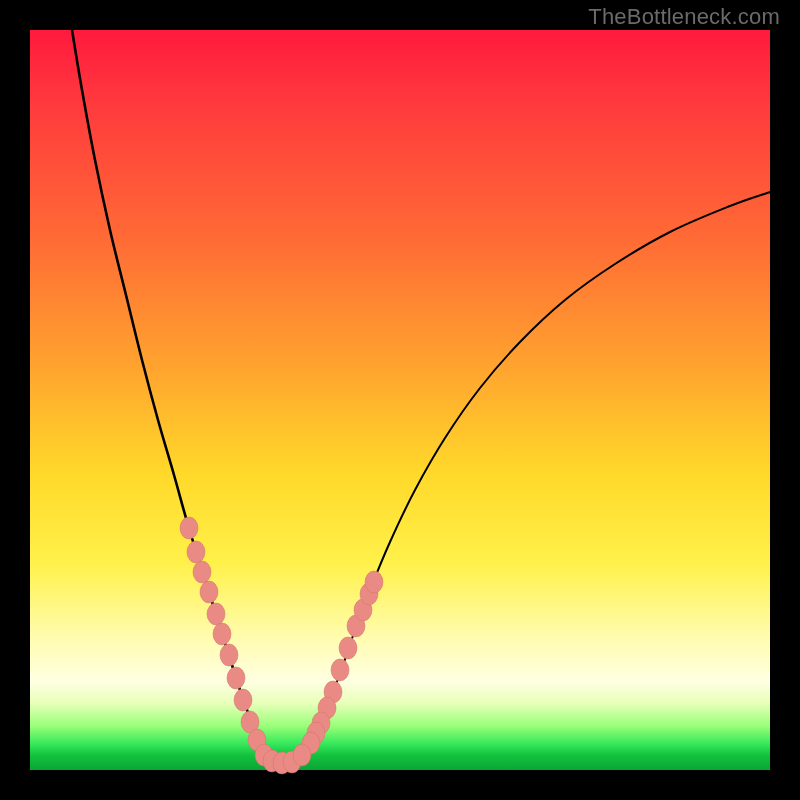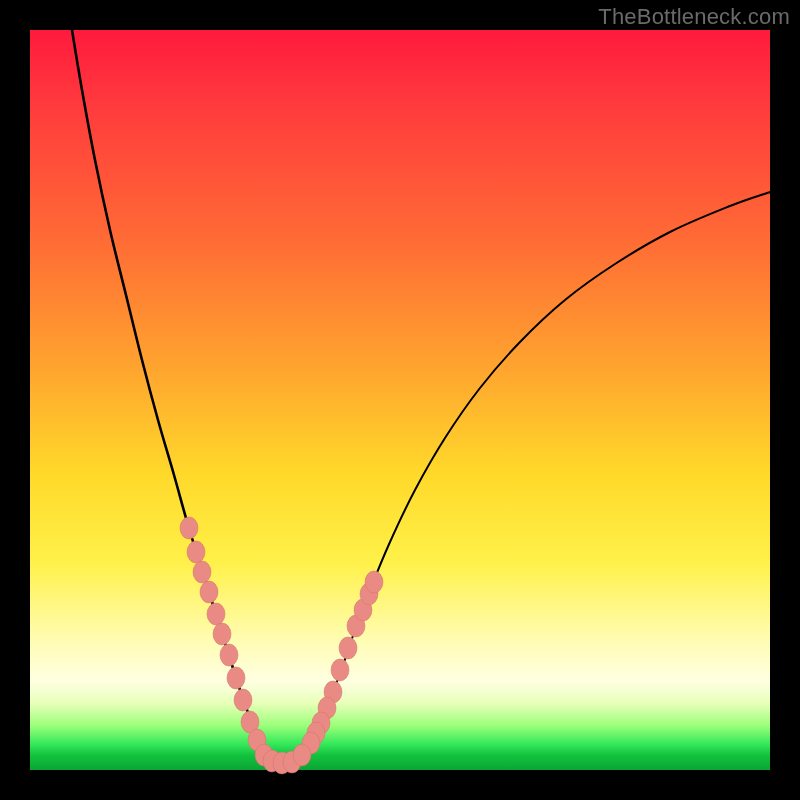--- a/index.html
+++ b/index.html
@@ -36,21 +36,21 @@
       #e7ffb8 91%,
       #9bff7a 94%,
       #35e85a 96.5%,
       #13c23e 98%,
       #0aa534 100%
     );
   }
   .watermark {
     position: absolute;
     top: 4px;
-    right: 10px;
+    right: 20px;
     color: #6a6a6a;
     font-size: 22px;
     font-weight: 500;
     letter-spacing: 0.2px;
     user-select: none;
   }
   svg.curves {
     position: absolute;
     left: 0;
     top: 0;

